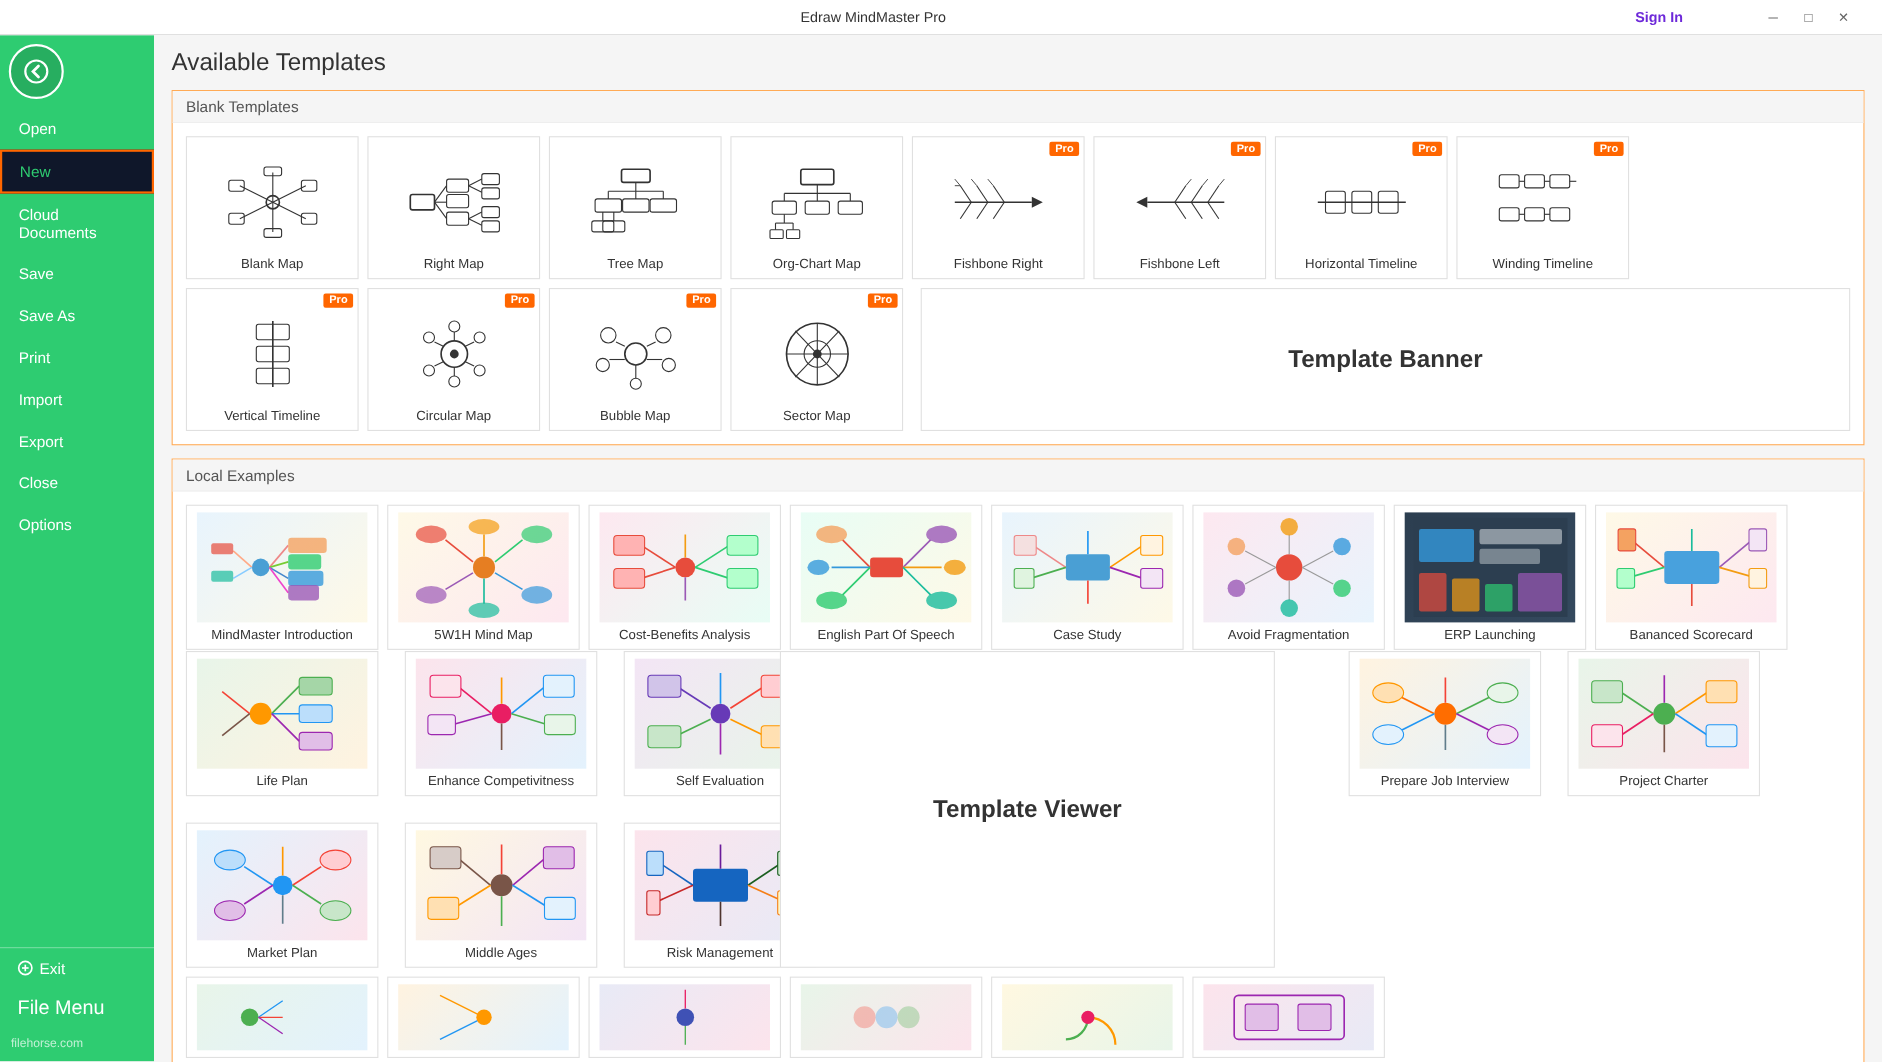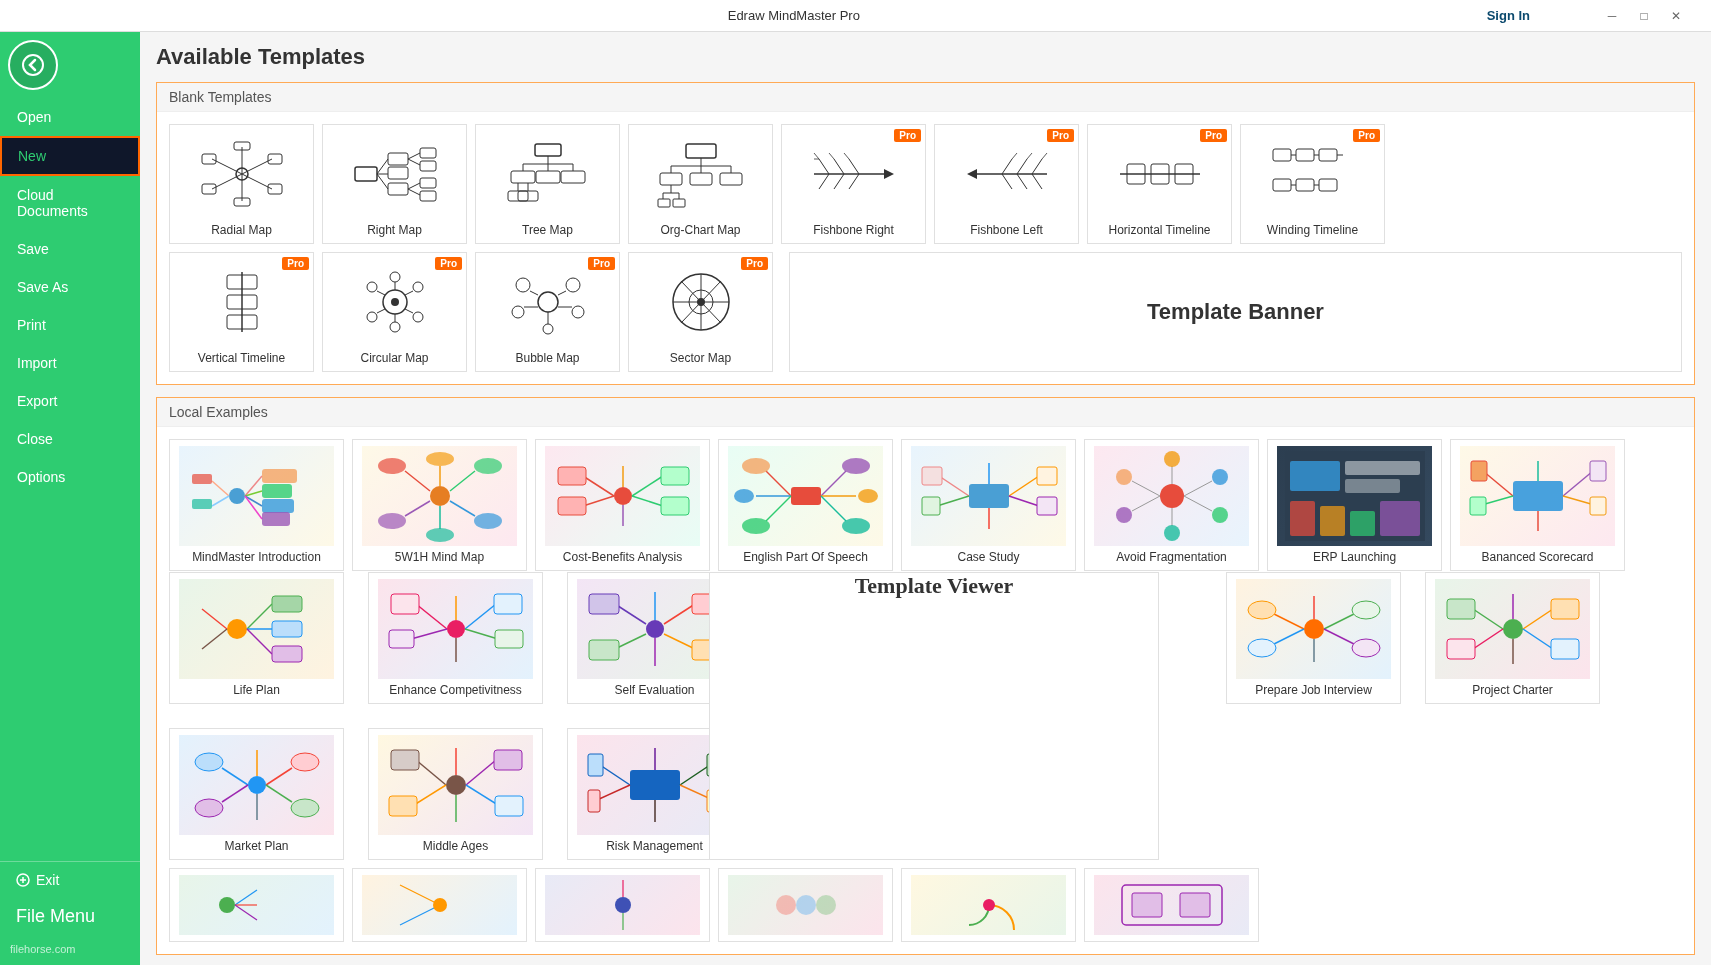--- a/index.html
+++ b/index.html
@@ -12,21 +12,21 @@
       display: flex;
       align-items: center;
       justify-content: space-between;
       padding: 0 21px;
       border-bottom: 1px solid #ddd;
       flex-shrink: 0;
     }
     .titlebar-title { font-size: 13px; color: #333; flex: 1; text-align: center; }
     .titlebar-controls { display: flex; gap: 4px; }
     .titlebar-btn { width: 28px; height: 20px; background: none; border: none; cursor: pointer; font-size: 12px; color: #666; display: flex; align-items: center; justify-content: center; }
-    .signin-btn { color: #0c4a6e; font-size: 13px; font-weight: bold; cursor: pointer; margin-right: 60px; }
+    .signin-btn { color: #6d28d9; font-size: 13px; font-weight: bold; cursor: pointer; margin-right: 60px; }
 
     
     .main-layout {
       display: flex;
       flex: 1;
       overflow: hidden;
     }
 
     
     .sidebar {
@@ -87,21 +87,21 @@
 
     
     .content {
       flex: 1;
       background: #f5f5f5;
       overflow-y: auto;
       padding: 12px 16px;
     }
     .page-title {
       font-size: 22px;
-      font-weight: bold;
+      font-weight: normal;
       color: #333;
       margin-bottom: 12px;
     }
 
     
     .section {
       border: 1px solid #ffaa55;
       margin-bottom: 12px;
       background: #fff;
     }
@@ -116,29 +116,29 @@
       padding: 12px;
     }
 
     
     .template-grid {
       display: flex;
       flex-wrap: wrap;
       gap: 8px;
     }
     .template-card {
-      width: 145px;
+      width: 157px;
       border: 1px solid #e0e0e0;
       background: #fff;
       cursor: pointer;
       position: relative;
       display: flex;
       flex-direction: column;
       align-items: center;
-      padding: 4px 4px 6px;
+      padding: 14px 4px 6px;
     }
     .template-icon {
       width: 120px;
       height: 90px;
       display: flex;
       align-items: center;
       justify-content: center;
     }
     .template-label {
       font-size: 12px;
@@ -295,21 +295,21 @@
                 <line x1="45" y1="35" x2="15" y2="50" stroke="#333" stroke-width="1"></line>
                 <rect x="5" y="45" width="14" height="10" rx="2" fill="none" stroke="#333" stroke-width="1"></rect>
                 <line x1="45" y1="35" x2="75" y2="50" stroke="#333" stroke-width="1"></line>
                 <rect x="71" y="45" width="14" height="10" rx="2" fill="none" stroke="#333" stroke-width="1"></rect>
                 <line x1="45" y1="35" x2="45" y2="8" stroke="#333" stroke-width="1"></line>
                 <rect x="37" y="3" width="16" height="8" rx="2" fill="none" stroke="#333" stroke-width="1"></rect>
                 <line x1="45" y1="35" x2="45" y2="62" stroke="#333" stroke-width="1"></line>
                 <rect x="37" y="59" width="16" height="8" rx="2" fill="none" stroke="#333" stroke-width="1"></rect>
               </svg>
             </div>
-            <div class="template-label">Radial Map</div>
+            <div class="template-label">Blank Map</div>
           </div>
 
           <div class="template-card">
             <div class="template-icon">
               <svg width="90" height="70" viewBox="0 0 90 70">
                 <rect x="5" y="28" width="22" height="14" rx="2" fill="none" stroke="#333" stroke-width="1.5"></rect>
                 <line x1="27" y1="35" x2="38" y2="20" stroke="#333" stroke-width="1"></line>
                 <rect x="38" y="14" width="20" height="12" rx="2" fill="none" stroke="#333" stroke-width="1"></rect>
                 <line x1="58" y1="20" x2="70" y2="14" stroke="#333" stroke-width="1"></line>
                 <rect x="70" y="9" width="16" height="10" rx="2" fill="none" stroke="#333" stroke-width="1"></rect>
@@ -744,21 +744,21 @@
                 <rect x="107" y="10" width="30" height="20" rx="3" fill="#ffcdd2" stroke="#f44336" stroke-width="1"></rect>
                 <line x1="79" y1="50" x2="110" y2="65" stroke="#ff9800" stroke-width="1.5"></line>
                 <rect x="107" y="56" width="30" height="20" rx="3" fill="#ffe0b2" stroke="#ff9800" stroke-width="1"></rect>
                 <line x1="70" y1="36" x2="70" y2="8" stroke="#2196f3" stroke-width="1.5"></line>
                 <line x1="70" y1="54" x2="70" y2="82" stroke="#9c27b0" stroke-width="1.5"></line>
               </svg>
             </div>
             <div class="example-label">Self Evaluation</div>
           </div>
 
-          <div style="position:absolute;left:540px;top:0;width:450px;height:100%;background:#fff;border:1px solid #e0e0e0;display:flex;justify-content:center;z-index:2;font-family:Liberation Serif, serif;">
+          <div style="position:absolute;left:540px;top:0;width:450px;height:100%;background:#fff;border:1px solid #e0e0e0;display:flex;align-items:center;justify-content:center;z-index:2;">
             <span class="banner-viewer">Template Viewer</span>
           </div>
 
           <div class="example-card" style="margin-left:460px;">
             <div class="example-thumb" style="background:linear-gradient(135deg,#fff3e0,#e3f2fd);">
               <svg width="140" height="90" viewBox="0 0 140 90">
                 <circle cx="70" cy="45" r="10" fill="#ff6d00"></circle>
                 <line x1="60" y1="45" x2="30" y2="30" stroke="#ff6d00" stroke-width="1.5"></line>
                 <ellipse cx="18" cy="26" rx="14" ry="9" fill="#ffe0b2" stroke="#ff9800" stroke-width="1"></ellipse>
                 <line x1="60" y1="45" x2="30" y2="60" stroke="#2196f3" stroke-width="1.5"></line>

